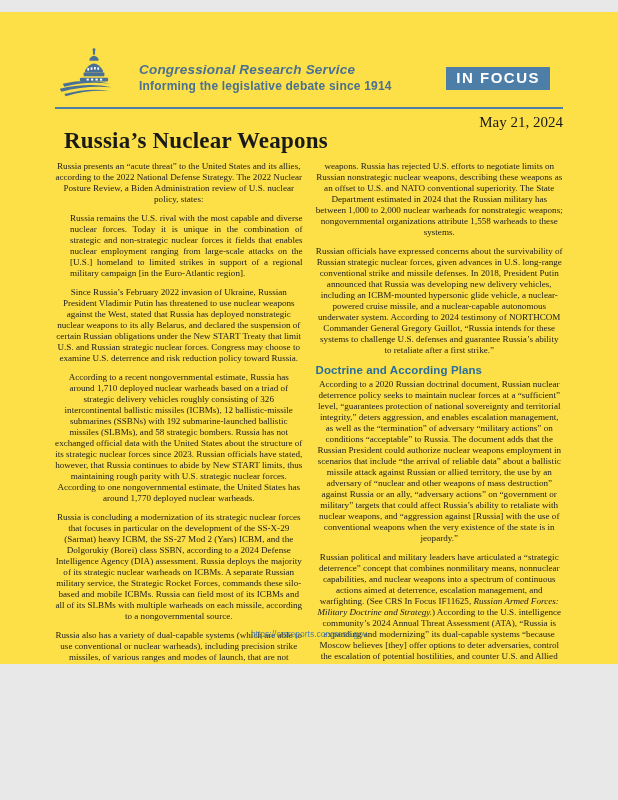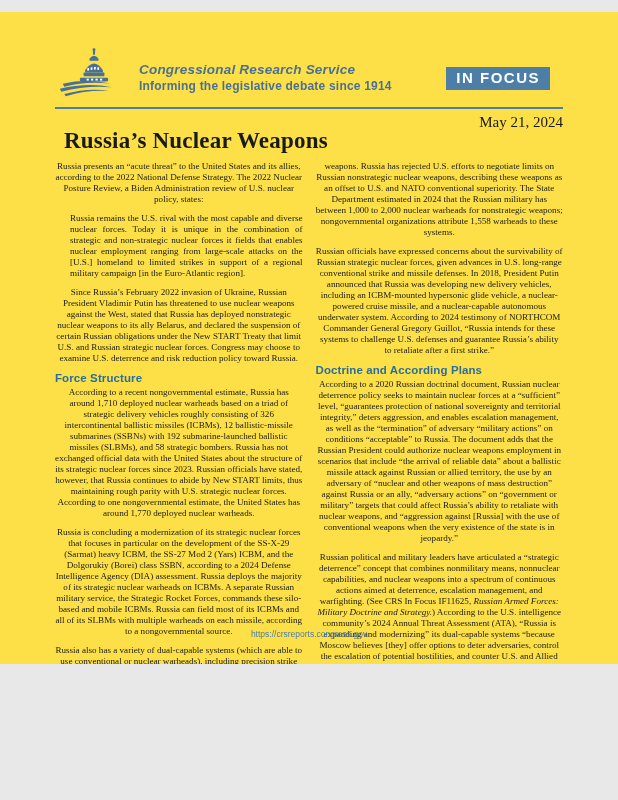--- a/index.html
+++ b/index.html
@@ -103,21 +103,20 @@
 
   <div class="date">May 21, 2024</div>
 
   <div class="doc-title">Russia’s Nuclear Weapons</div>
 
   <div class="cols">
     <div class="col" id="col-left">
         <p class="par">Russia presents an “acute threat” to the United States and its allies, according to the 2022 National Defense Strategy. The 2022 Nuclear Posture Review, a Biden Administration review of U.S. nuclear policy, states:</p>
         <p class="quote">Russia remains the U.S. rival with the most capable and diverse nuclear forces. Today it is unique in the combination of strategic and non-strategic nuclear forces it fields that enables nuclear employment ranging from large-scale attacks on the [U.S.] homeland to limited strikes in support of a regional military campaign [in the Euro-Atlantic region].</p>
         <p class="par">Since Russia’s February 2022 invasion of Ukraine, Russian President Vladimir Putin has threatened to use nuclear weapons against the West, stated that Russia has deployed nonstrategic nuclear weapons to its ally Belarus, and declared the suspension of certain Russian obligations under the New START Treaty that limit U.S. and Russian strategic nuclear forces. Congress may choose to examine U.S. deterrence and risk reduction policy toward Russia.</p>
-        <div class="sec-h">Force Structure</div>
         <p class="par">According to a recent nongovernmental estimate, Russia has around 1,710 deployed nuclear warheads based on a triad of strategic delivery vehicles roughly consisting of 326 intercontinental ballistic missiles (ICBMs), 12 ballistic-missile submarines (SSBNs) with 192 submarine-launched ballistic missiles (SLBMs), and 58 strategic bombers. Russia has not exchanged official data with the United States about the structure of its strategic nuclear forces since 2023. Russian officials have stated, however, that Russia continues to abide by New START limits, thus maintaining rough parity with U.S. strategic nuclear forces. According to one nongovernmental estimate, the United States has around 1,770 deployed nuclear warheads.</p>
         <p class="par">Russia is concluding a modernization of its strategic nuclear forces that focuses in particular on the development of the SS-X-29 (Sarmat) heavy ICBM, the SS-27 Mod 2 (Yars) ICBM, and the Dolgorukiy (Borei) class SSBN, according to a 2024 Defense Intelligence Agency (DIA) assessment. Russia deploys the majority of its strategic nuclear warheads on ICBMs. A separate Russian military service, the Strategic Rocket Forces, commands these silo-based and mobile ICBMs. Russia can field most of its ICBMs and all of its SLBMs with multiple warheads on each missile, according to a nongovernmental source.</p>
         <p class="par">Russia also has a variety of dual-capable systems (which are able to use conventional or nuclear warheads), including precision strike missiles, of various ranges and modes of launch, that are not limited by any arms control agreements. The Russian military could deploy these systems with nuclear warheads, enabling their use as nonstrategic nuclear</p>
       </div>
     <div class="col" id="col-right">
         <p class="par">weapons. Russia has rejected U.S. efforts to negotiate limits on Russian nonstrategic nuclear weapons, describing these weapons as an offset to U.S. and NATO conventional superiority. The State Department estimated in 2024 that the Russian military has between 1,000 to 2,000 nuclear warheads for nonstrategic weapons; nongovernmental organizations attribute 1,558 warheads to these systems.</p>
         <p class="par">Russian officials have expressed concerns about the survivability of Russian strategic nuclear forces, given advances in U.S. long-range conventional strike and missile defenses. In 2018, President Putin announced that Russia was developing new delivery vehicles, including an ICBM-mounted hypersonic glide vehicle, a nuclear-powered cruise missile, and a nuclear-capable autonomous underwater system. According to 2024 testimony of NORTHCOM Commander General Gregory Guillot, “Russia intends for these systems to challenge U.S. defenses and guarantee Russia’s ability to retaliate after a first strike.”</p>
         <div class="sec-h">Doctrine and According Plans</div>
         <p class="par">According to a 2020 Russian doctrinal document, Russian nuclear deterrence policy seeks to maintain nuclear forces at a “sufficient” level, “guarantees protection of national sovereignty and territorial integrity,” deters aggression, and enables escalation management, as well as the “termination” of adversary “military actions” on conditions “acceptable” to Russia.  The document adds that the Russian President could authorize nuclear weapons employment in scenarios that include “the arrival of reliable data” about a ballistic missile attack against Russian or allied territory, the use by an adversary of “nuclear and other weapons of mass destruction” against Russia or an ally, “adversary actions” on “government or military” targets that could affect Russia’s ability to retaliate with nuclear weapons, and “aggression against [Russia] with the use of conventional weapons when the very existence of the state is in jeopardy.”</p>
         <p class="par"><span>Russian political and military leaders have articulated a “strategic deterrence” concept that combines nonmilitary means, nonnuclear capabilities, and nuclear weapons into a spectrum of continuous actions aimed at deterrence, escalation management, and warfighting. (See CRS In Focus IF11625, </span><i>Russian Armed Forces: Military Doctrine and Strategy.</i><span>) According to the U.S. intelligence community’s 2024 Annual Threat Assessment (ATA), “Russia is expanding and modernizing” its dual-capable systems “because Moscow believes [they] offer options to deter adversaries, control the escalation of potential hostilities, and counter U.S. and Allied conventional forces.” Western studies of authoritative Russian military writings depict several different variants of “ladders”</span></p>

